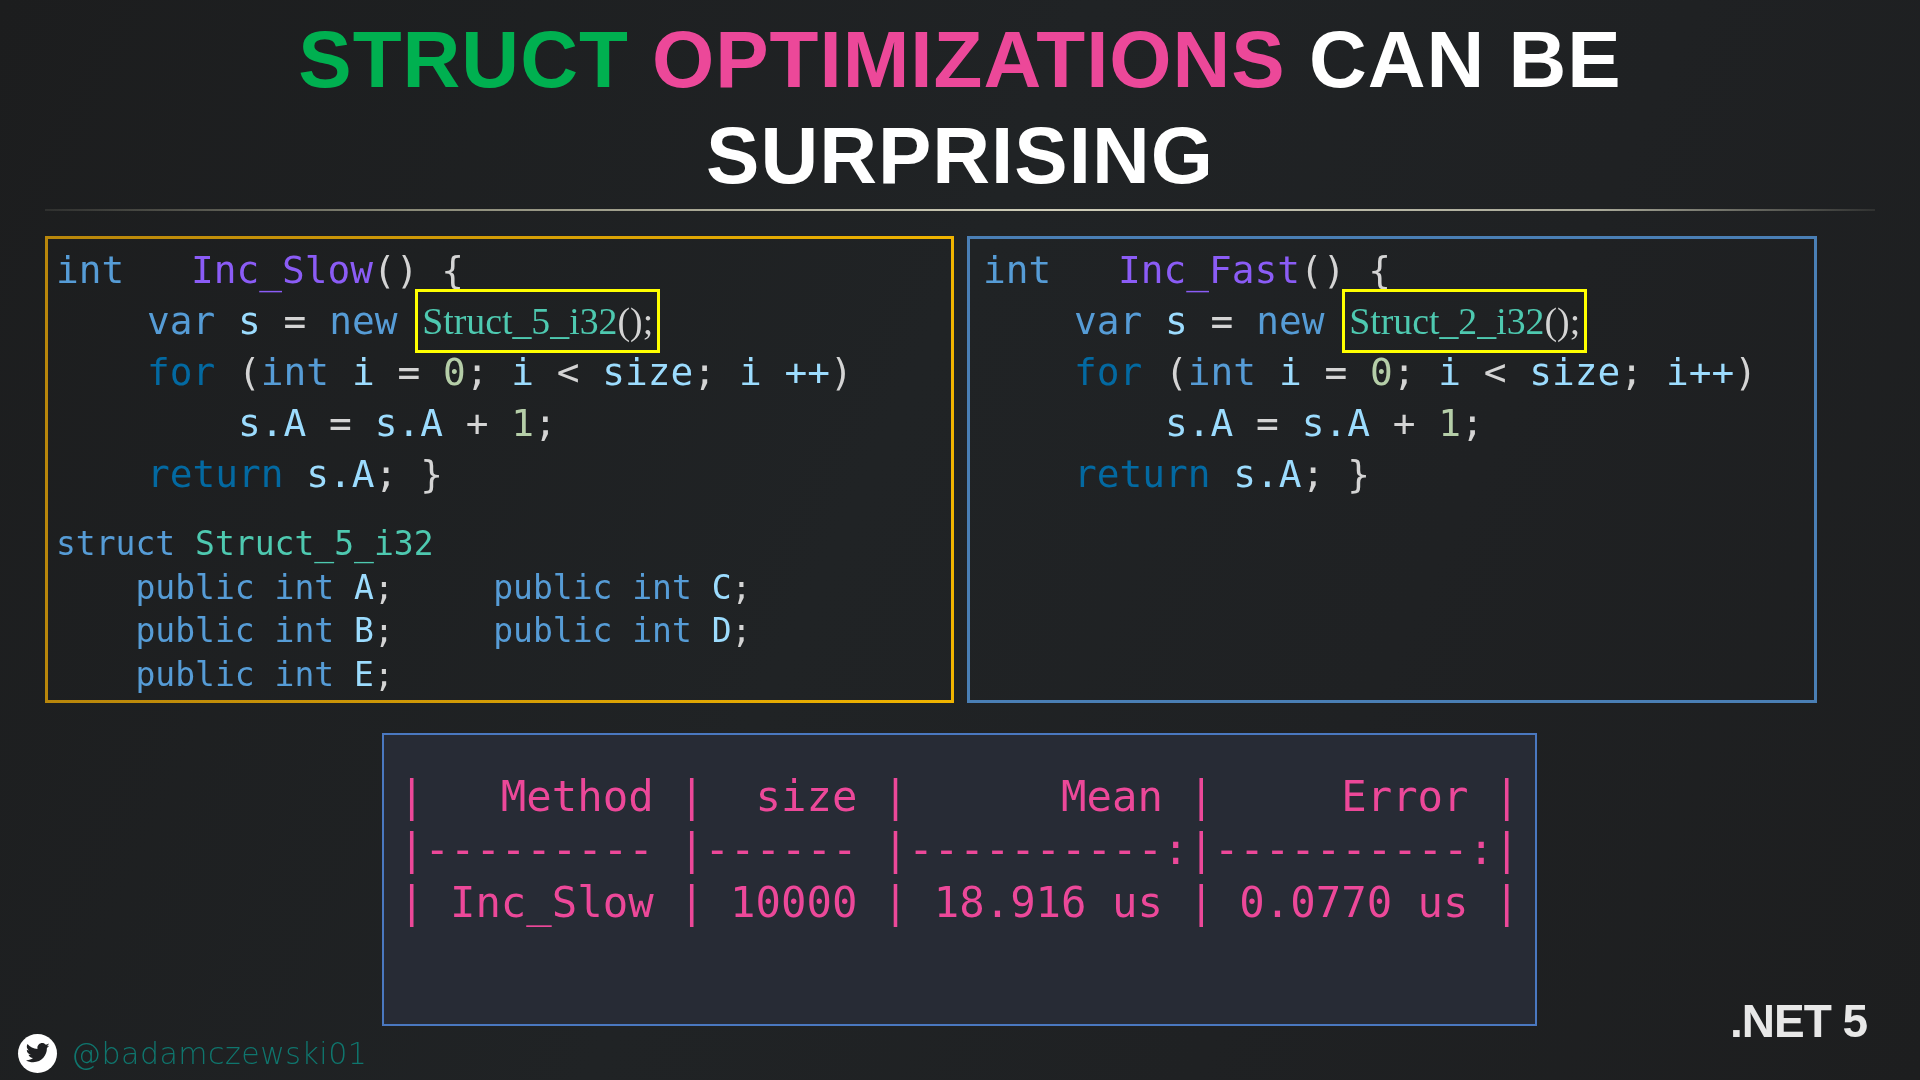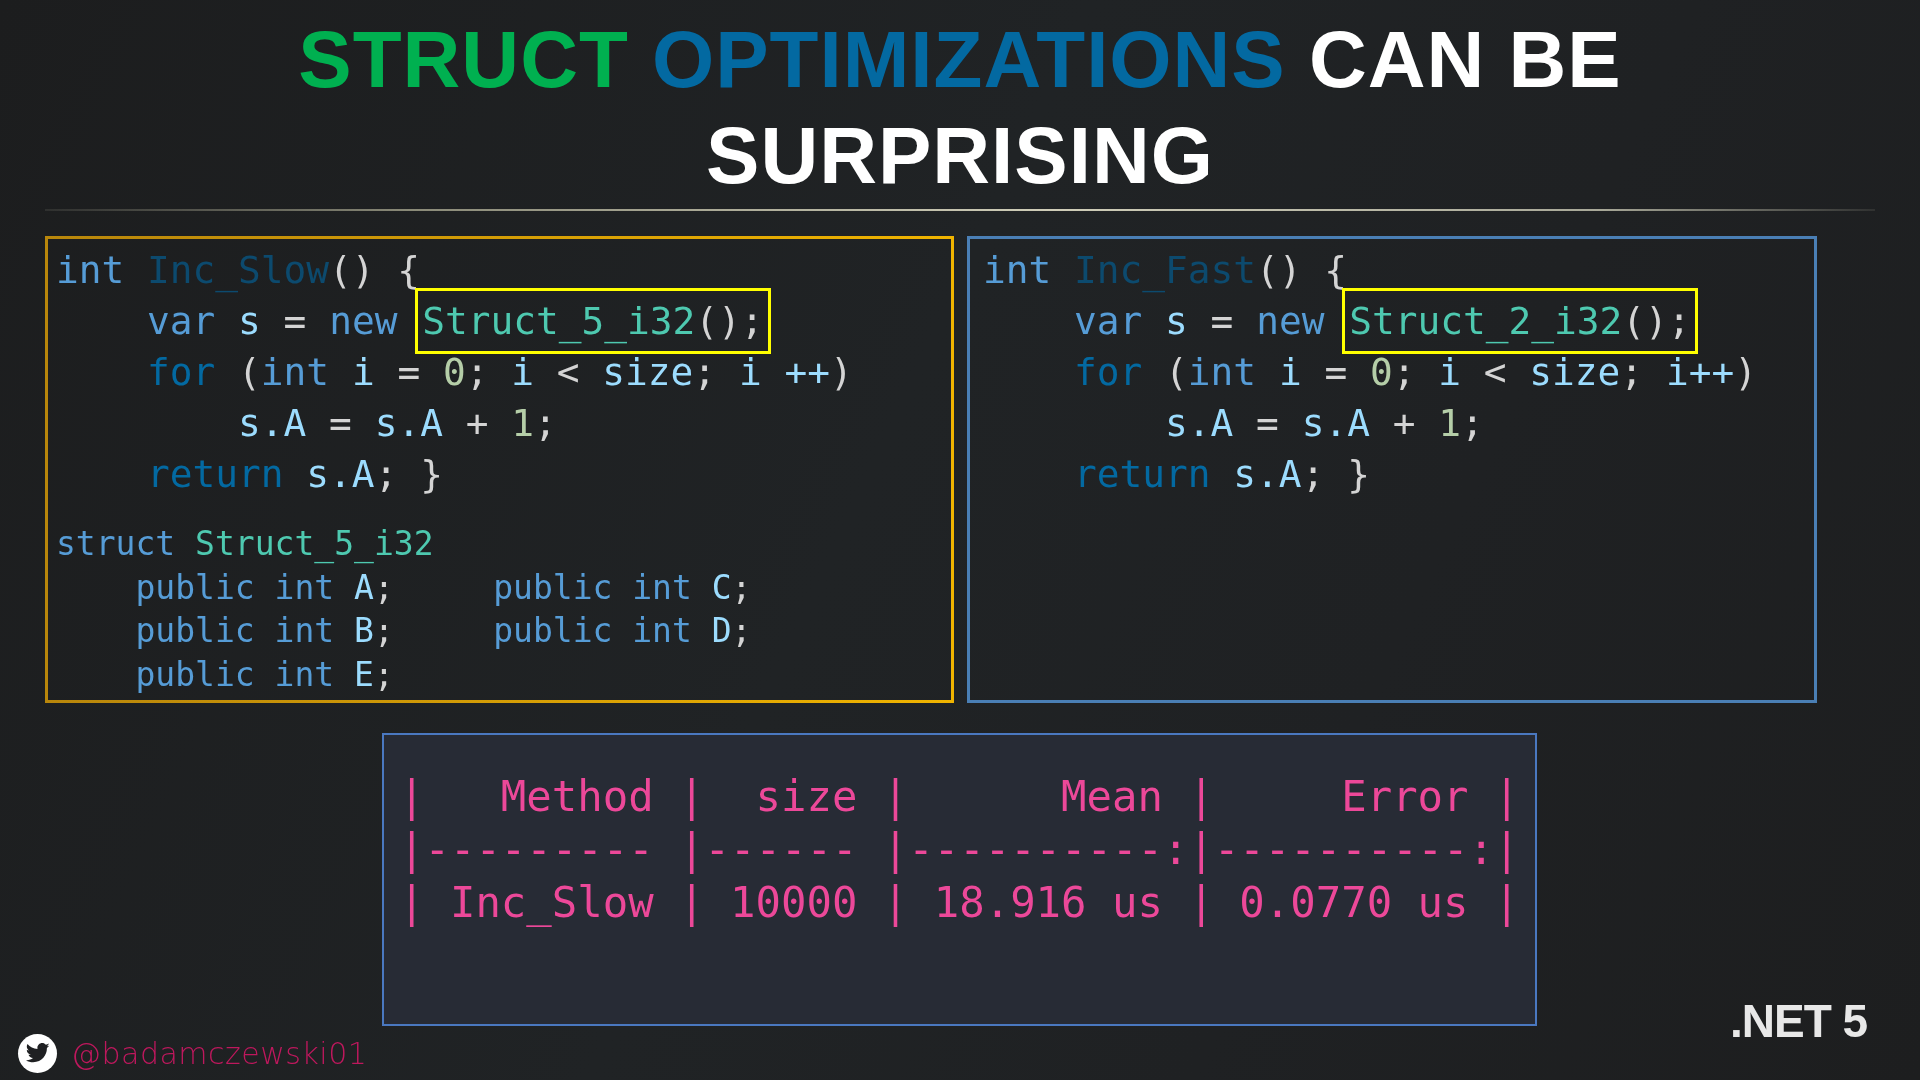--- a/index.html
+++ b/index.html
@@ -9,21 +9,21 @@
     font-family: "DejaVu Sans Mono", monospace;
   }
   .title {
     position:absolute; left:0; width:1920px; text-align:center;
     font-family: "Liberation Sans", sans-serif; font-weight:bold;
     font-size:80px; line-height:96px; letter-spacing:1px; color:#ffffff;
   }
   #title-line-1 { top:12px; }
   #title-line-2 { top:108px; }
   .t-green { color:#00b050; }
-  .t-blue { color:#0369a1; }
+  .t-blue { color:#ec4899; }
   .divider {
     position:absolute; left:45px; top:209px; width:1830px; height:2px;
     background: linear-gradient(90deg, rgba(120,120,110,0.2) 0%, #8a8a78 20%, #cfcdb8 55%, #a8a898 85%, rgba(120,120,110,0.2) 100%);
   }
   .code-box {
     position:absolute; top:236px; height:467px; box-sizing:border-box;
   }
   #left-box { left:45px; width:909px; border:3px solid #e0a800;
     border-image: linear-gradient(90deg, #b8860b, #f0b400) 1; }
   #right-box { left:967px; width:850px; border:3px solid #4a7fb5; }
@@ -31,43 +31,43 @@
     position:absolute; white-space:pre; font-size:37.8px; line-height:51px; color:#d4d4d4;
   }
   #left-box .code { left:8px; top:6px; }
   #right-box .code { left:13px; top:6px; }
   .struct {
     position:absolute; white-space:pre; font-size:33px; line-height:43.5px; color:#d4d4d4;
   }
   #left-box .struct { left:8px; top:283px; }
   #right-box .struct { left:22px; top:283px; }
   .kw { color:#569cd6; }
-  .fn { color:#0c4a6e; }
+  .fn { color:#8b5cf6;margin-left:44px; }
   .ty { color:#4ec9b0; }
   .ctl { color:#0369a1; }
   .var { color:#9cdcfe; }
   .num { color:#b5cea8; }
   .p { color:#d4d4d4; }
-  .hl { outline:3px solid #ffff00; outline-offset:0; padding:8px 4px; margin-left:-2px; }
+  .hl { outline:3px solid #ffff00; outline-offset:0; padding:8px 4px; margin-left:-2px;font-family:Liberation Serif, serif; }
   .results {
     position:absolute; left:382px; top:733px; width:1155px; height:293px; box-sizing:border-box;
     background:#272b35; border:2px solid #4a78c0;
   }
   .results pre {
     position:absolute; left:15px; top:35px; margin:0;
     font-family:"DejaVu Sans Mono", monospace; font-size:42.3px; line-height:53px; color:#ec4899;
   }
   .footer-handle {
     position:absolute; left:18px; top:1034px; height:38px; display:flex; align-items:center;
   }
   .tw-icon {
     width:39px; height:39px; border-radius:50%; background:#ffffff; display:flex; align-items:center; justify-content:center;
   }
   .handle-text {
-    margin-left:14px; font-family:"DejaVu Sans", sans-serif; font-weight:300; font-size:30px; color:#be185d;
+    margin-left:14px; font-family:"DejaVu Sans", sans-serif; font-weight:300; font-size:30px; color:#0f766e;
     letter-spacing:0.5px;
   }
   .net-badge {
     position:absolute; left:1730px; top:994px; font-family:"Liberation Sans", sans-serif; font-weight:bold;
     font-size:46px; color:#e8e8e8; letter-spacing:-1px;
   }
 </style>
 </head>
 <body>
 

